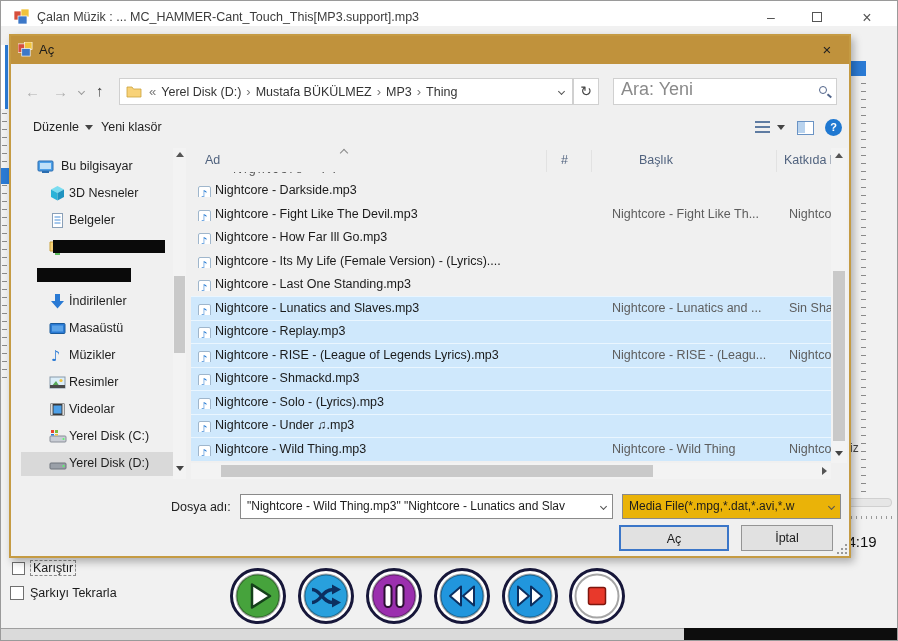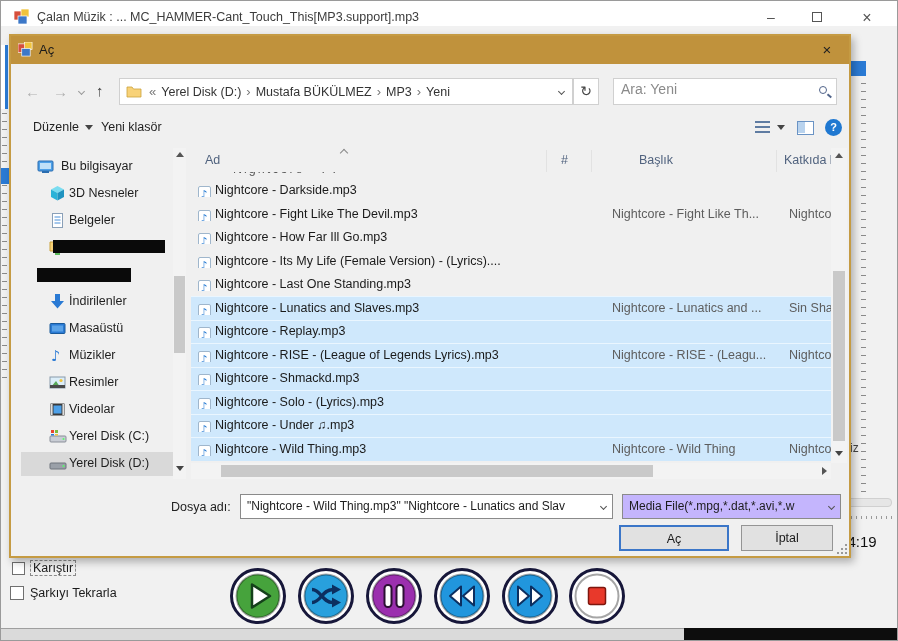--- a/index.html
+++ b/index.html
@@ -32,21 +32,21 @@
 
   .navbtn { font-size:15px; color:#b0b0b0; }
   .navbtn.on { color:#444; }
   .box { background:#fff; border:1px solid #d0d0d0; }
   .breadcrumb { left:108px; top:42px; width:454px; height:27px; display:flex; align-items:center; padding:0 20px 0 6px; overflow:hidden; white-space:nowrap; }
   .bc-seg { color:#333; padding:0 3px; }
   .bc-sep { color:#777; padding:0 2px; font-size:13px; }
   .chev { display:inline-block; width:6px; height:6px; border-right:1.6px solid #555; border-bottom:1.6px solid #555; transform:rotate(45deg); }
   .chev.small { width:5px; height:5px; }
   .search { left:602px; top:42px; width:224px; height:27px; }
-  .search input { border:0; outline:0; width:180px; height:18px; margin:1px 0 0 7px; color:#8a8a8a; font-size:14px; font-family:inherit; background:transparent; }
+  .search input { border:0; outline:0; width:180px; height:18px; margin:1px 0 0 7px; color:#8a8a8a; font-size:18px; font-family:inherit; background:transparent; }
   .mag { right:9px; top:7px; width:8px; height:8px; border:1.6px solid #51648a; border-radius:50%; }
   .mag::after { content:""; position:absolute; left:7px; top:8px; width:5px; height:1.6px; background:#51648a; transform:rotate(40deg); }
 
   .toolbar-label { top:84px; color:#1f1f1f; }
   .tri-down { width:0; height:0; border-left:4px solid transparent; border-right:4px solid transparent; border-top:5px solid #444; }
   .tri-up { width:0; height:0; border-left:4px solid transparent; border-right:4px solid transparent; border-bottom:5px solid #555; }
   .tri-right { width:0; height:0; border-top:4px solid transparent; border-bottom:4px solid transparent; border-left:5px solid #555; }
 
   .help-circle { width:17px; height:17px; border-radius:50%; background:#1f78d1; color:#fff; font-weight:bold; font-size:11px; text-align:center; line-height:17px; }
   .pane-icon { width:17px; height:14px; border:1.5px solid #6a93c4; background:#fff; }
@@ -196,21 +196,21 @@
         <path d="M1,2 L6,2 L7.5,4 L15,4 L15,12 L1,12 Z" fill="#f8d278" stroke="#caa23c" stroke-width="0.8"></path>
       </svg>
       <span class="bc-sep">«</span>
       <span id="bc-segments" style="display:flex;align-items:center">
           <span class="bc-seg">Yerel Disk (D:)</span>
           <span class="bc-sep">›</span>
           <span class="bc-seg">Mustafa BÜKÜLMEZ</span>
           <span class="bc-sep">›</span>
           <span class="bc-seg">MP3</span>
           <span class="bc-sep">›</span>
-          <span class="bc-seg">Yeni</span>
+          <span class="bc-seg">Thing</span>
         </span>
       <span class="abs chev small" style="right:8px;top:10px"></span>
     </div>
     <div class="abs box" style="left:562px;top:42px;width:26px;height:27px;text-align:center;line-height:25px;color:#444;font-size:14px"><span>↻</span></div>
     <div class="abs box search">
       <input type="text" value="Ara: Yeni" style="">
       <span class="abs mag"></span>
     </div>
 
     <div class="abs toolbar-label" style="left:22px;display:flex;align-items:center;gap:6px">
@@ -459,21 +459,21 @@
     <div class="abs scrollbar" style="left:180px;top:427px;width:640px;height:16px">
       <div class="abs sb-thumb" style="left:30px;top:2px;width:432px;height:12px"></div>
       <span class="abs tri-right" style="right:4px;top:4px"></span>
     </div>
 
     <div class="abs" style="left:160px;top:464px">Dosya adı:</div>
     <div class="abs combo" style="left:229px;top:458px;width:373px">
       <span>"Nightcore - Wild Thing.mp3" "Nightcore - Lunatics and Slav</span>
       <span class="chev small"></span>
     </div>
-    <div class="abs combo" style="left:611px;top:458px;width:219px;background:#c4b5fd">
+    <div class="abs combo" style="left:611px;top:458px;width:219px;background:#eab308">
       <span>Media File(*.mpg,*.dat,*.avi,*.w</span>
       <span class="chev small"></span>
     </div>
     <div class="abs btn default" style="left:608px;top:489px;width:110px">Aç</div>
     <div class="abs btn" style="left:730px;top:489px;width:92px">İptal</div>
     <div class="abs grip" style="left:826px;top:508px">
       <i style="left:8px;top:0"></i>
         <i style="left:4px;top:4px"></i>
         <i style="left:8px;top:4px"></i>
         <i style="left:0;top:8px"></i>

